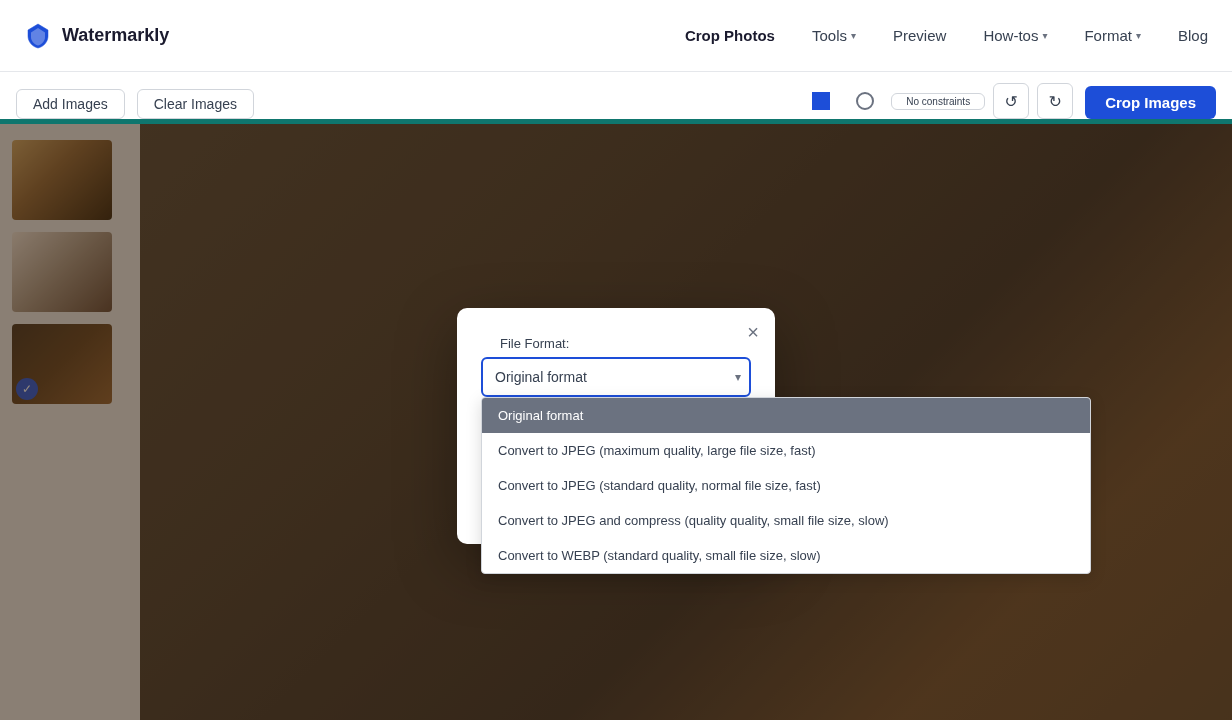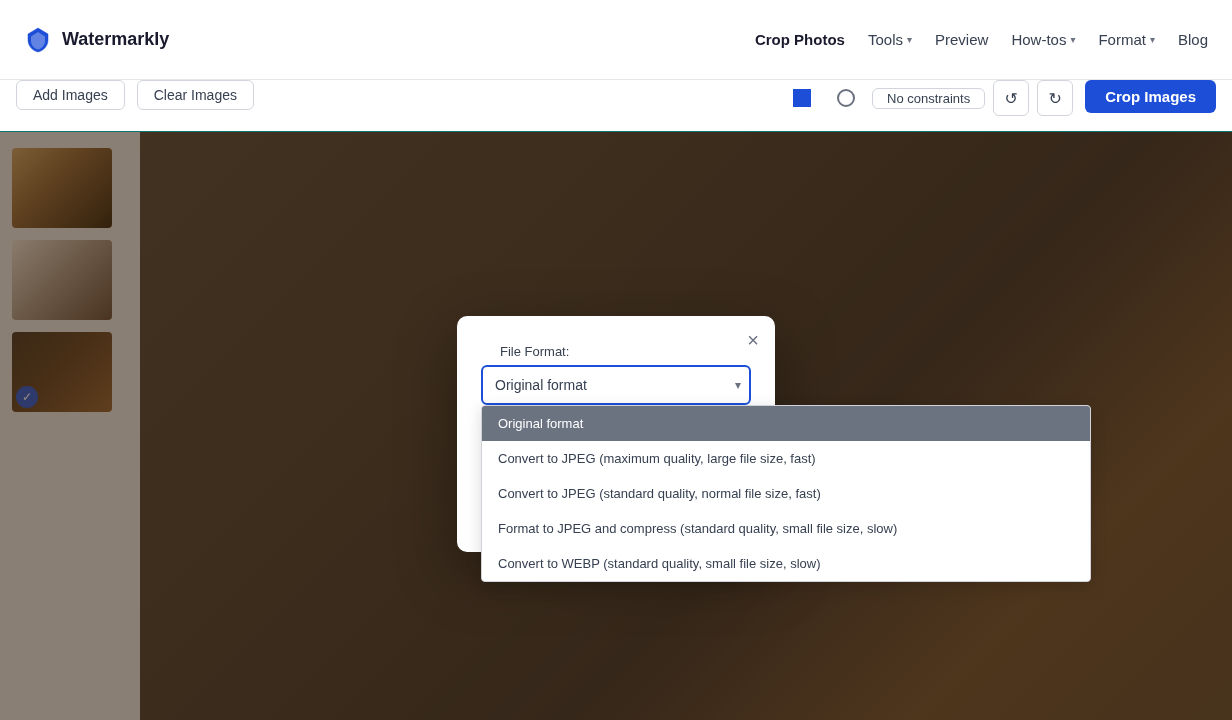--- a/index.html
+++ b/index.html
@@ -6,40 +6,40 @@
     body { font-family: -apple-system, BlinkMacSystemFont, 'Segoe UI', sans-serif; background: #f0f0f0; width: 1232px; height: 720px; overflow: hidden; position: relative; }
 
     
     .header {
       display: flex;
       align-items: center;
       justify-content: space-between;
       background: #fff;
       border-bottom: 1px solid #e5e7eb;
       padding: 0 24px;
-      height: 80px;
+      height: 72px;
       position: relative;
       z-index: 10;
     }
     .logo {
       display: flex;
       align-items: center;
       gap: 10px;
       font-size: 18px;
       font-weight: 600;
       color: #1a1a2e;
     }
     .logo-icon {
       width: 28px;
       height: 28px;
     }
     .nav {
       display: flex;
       align-items: center;
-      gap: 23px;
+      gap: 37px;
     }
     .nav-item {
       font-size: 15px;
       color: #374151;
       cursor: pointer;
       display: flex;
       align-items: center;
       gap: 4px;
       text-decoration: none;
     }
@@ -48,23 +48,23 @@
       color: #1a1a2e;
     }
     .nav-item .chevron {
       font-size: 10px;
       color: #6b7280;
     }
 
     
     .toolbar {
       display: flex;
-      align-items: flex-start;
-      background: #fff;
-      border-bottom: 1px solid #0f766e;
+      align-items: flex-end;
+      background: #fff;
+      border-bottom: 5px solid #0f766e;
       padding: 0 16px;
       height: 52px;
       gap: 12px;
       position: relative;
       z-index: 10;
     }
     .toolbar-btn {
       padding: 6px 16px;
       border: 1px solid #d1d5db;
       border-radius: 6px;
@@ -100,21 +100,21 @@
       height: 18px;
       border: 2.5px solid #6b7280;
       border-radius: 50%;
       background: transparent;
     }
     .constraint-btn {
       padding: 2px 14px;
       border: 1px solid #d1d5db;
       border-radius: 6px;
       background: #fff;
-      font-size: 13px;
+      font-size: 10px;
       color: #374151;
       cursor: pointer;
     }
     .icon-btn {
       width: 36px;
       height: 36px;
       border: 1px solid #d1d5db;
       border-radius: 6px;
       background: #fff;
       display: flex;
@@ -421,21 +421,21 @@
           <option>Convert to PNG (lossless, large file size)</option>
           <option>Convert to WEBP (standard quality, small file size, slow)</option>
         </select>
         <span class="select-chevron">▾</span>
 
         
         <div class="dropdown-list">
           <div class="dropdown-item selected">Original format</div>
           <div class="dropdown-item">Convert to JPEG (maximum quality, large file size, fast)</div>
           <div class="dropdown-item">Convert to JPEG (standard quality, normal file size, fast)</div>
-          <div class="dropdown-item">Format to JPEG and compress (standard quality, small file size, slow)</div>
+          <div class="dropdown-item">Convert to JPEG and compress (quality quality, small file size, slow)</div>
           <div class="dropdown-item">Convert to WEBP (standard quality, small file size, slow)</div>
         </div>
       </div>
 
       <button class="dialog-preview-btn">Preview</button>
       <button class="dialog-crop-btn">Crop Images</button>
     </div>
   </div>
 </div>
 

